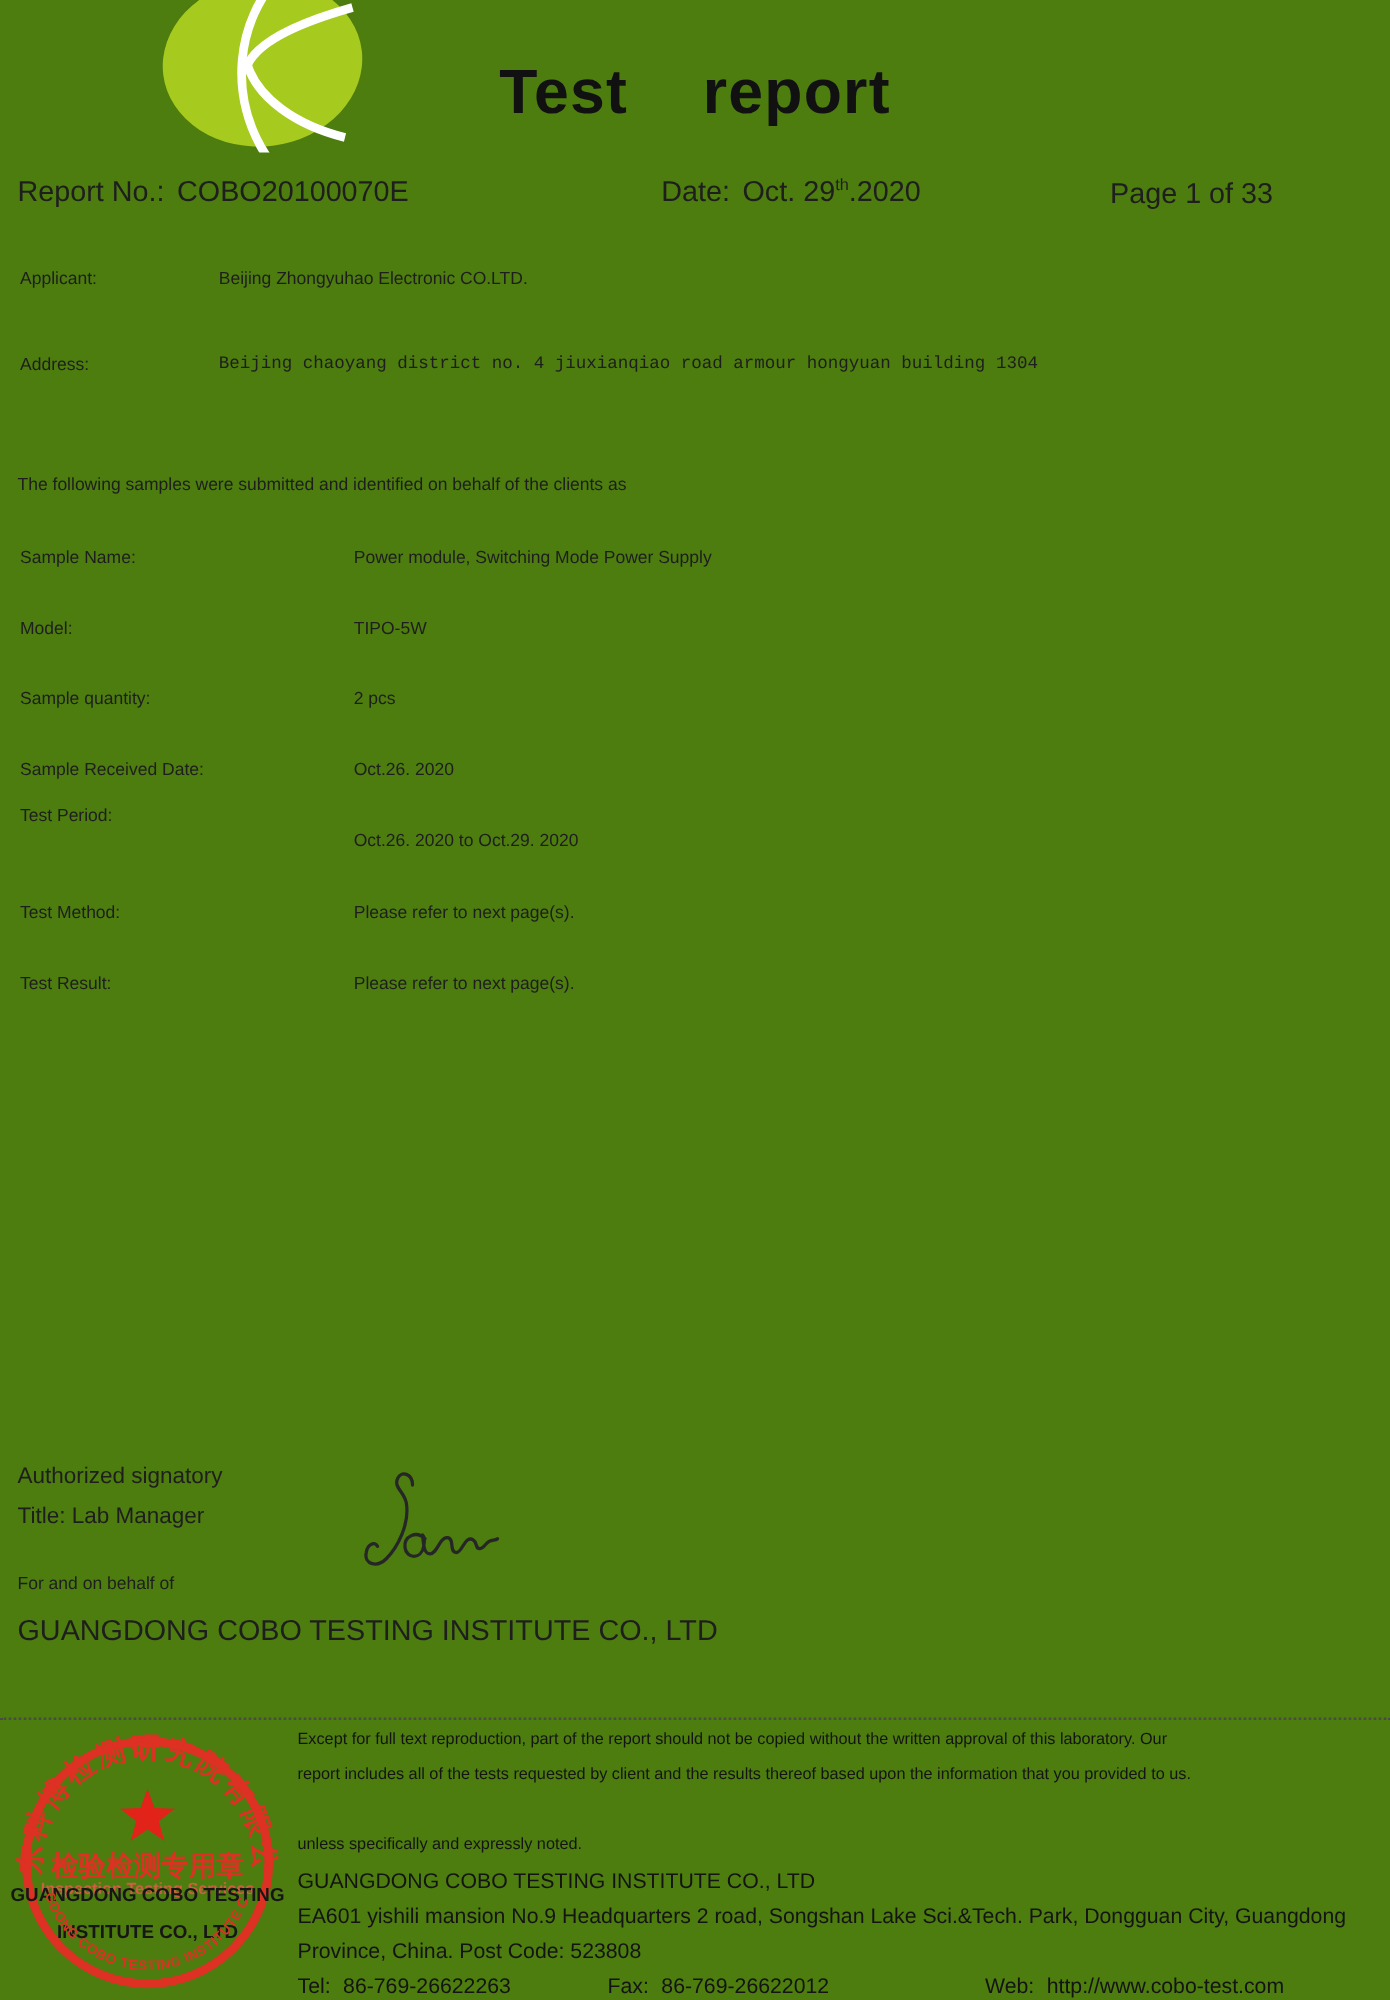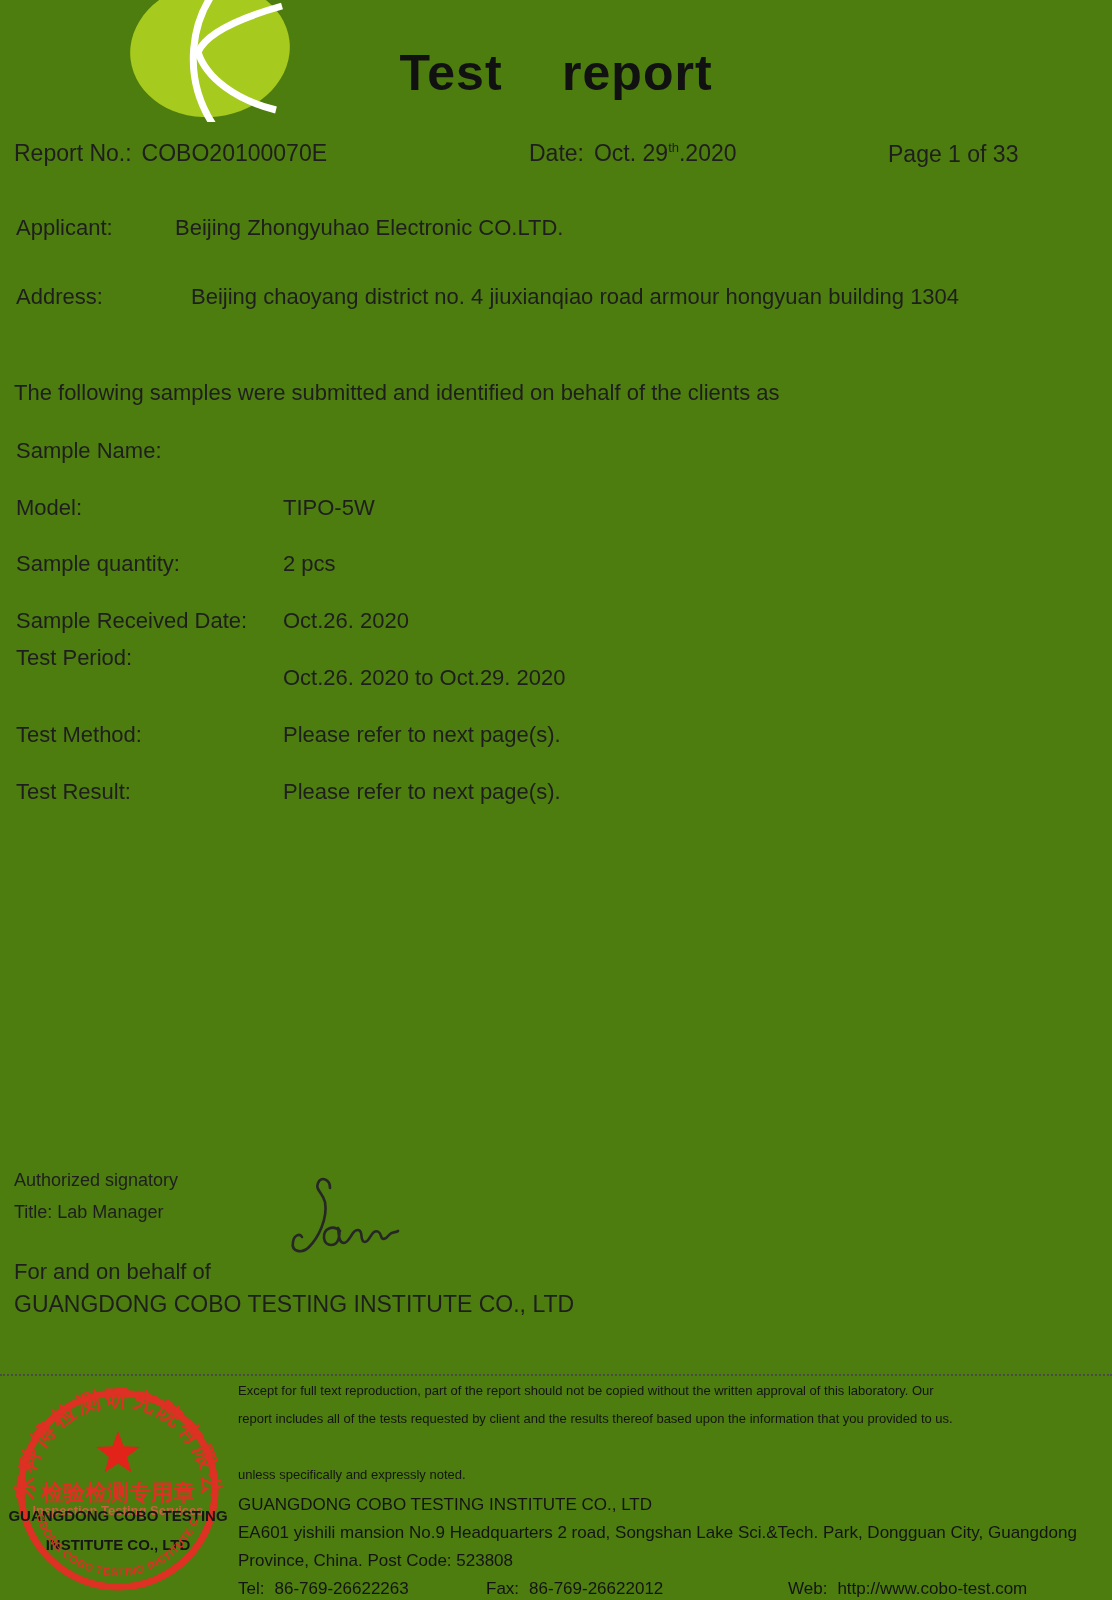--- a/index.html
+++ b/index.html
@@ -1,21 +1,21 @@
 <!DOCTYPE html>
 <html><head>
 <meta charset="utf-8">
 <style>
   html, body { margin:0; padding:0; background:#ffffff; }
   .page {
     position:relative; width:1112px; height:1600px; background:#4d7c0f;
     font-family:"Liberation Sans", sans-serif; color:#1e1e1e; overflow:hidden;
   }
   .abs { position:absolute; }
-  .t22 { font-size:22px; line-height:1.25; }
+  .t22 { font-size:14px; line-height:1.25; }
   .t23 { font-size:23px; line-height:1.25; }
   .title {
     left:0; top:44px; width:1112px; text-align:center;
     font-size:50px; font-weight:bold; letter-spacing:1px; white-space:pre; color:#111;
   }
   .val-gap { margin-left:10px; }
   sup.th { font-size:13px; vertical-align:super; line-height:0; }
   .dotline { left:0; top:1374px; width:1112px; height:0; border-top:2px dotted #4a4a4a; }
   .foot { font-size:13px; line-height:1.3; color:#141414; }
   .foot2 { font-size:17px; line-height:1.3; color:#141414; }
@@ -41,25 +41,26 @@
     <span>Report No.:</span><span class="val-gap">COBO20100070E</span>
   </div>
   <div class="abs t23" style="left:529px; top:139px;">
     <span>Date:</span><span class="val-gap">Oct. 29</span><sup class="th">th</sup><span>.2020</span>
   </div>
   <div class="abs t23" style="left:888px; top:140px;">Page 1 of 33</div>
 
   <div class="abs t22" style="left:16px; top:214px;">Applicant:</div>
   <div class="abs t22" style="left:175px; top:214px;">Beijing Zhongyuhao Electronic CO.LTD.</div>
   <div class="abs t22" style="left:16px; top:283px;">Address:</div>
-  <div class="abs t22" style="left:191px; top:283px;">Beijing chaoyang district no. 4 jiuxianqiao road armour hongyuan building 1304</div>
+  <div class="abs t22" style="left:175px; top:283px;font-family:Liberation Mono, monospace;">Beijing chaoyang district no. 4 jiuxianqiao road armour hongyuan building 1304</div>
 
   <div class="abs t22" style="left:14px; top:379px;">The following samples were submitted and identified on behalf of the clients as</div>
 
   <div class="abs t22" style="left:16px;  top:437px;">Sample Name:</div>
+  <div class="abs t22" style="left:283px; top:437px;">Power module, Switching Mode Power Supply</div>
 
   <div class="abs t22" style="left:16px;  top:494px;">Model:</div>
   <div class="abs t22" style="left:283px; top:494px;">TIPO-5W</div>
 
   <div class="abs t22" style="left:16px;  top:550px;">Sample quantity:</div>
   <div class="abs t22" style="left:283px; top:550px;">2 pcs</div>
 
   <div class="abs t22" style="left:16px;  top:607px;">Sample Received Date:</div>
   <div class="abs t22" style="left:283px; top:607px;">Oct.26. 2020</div>
 

